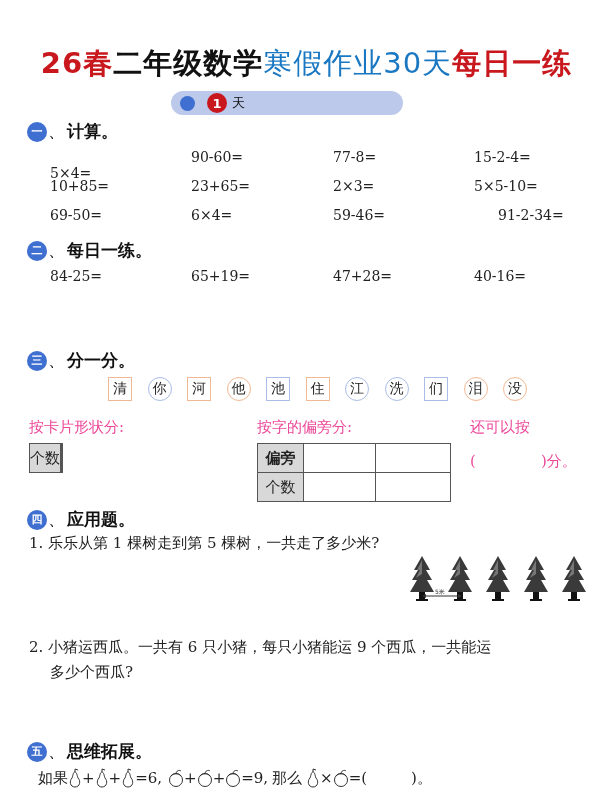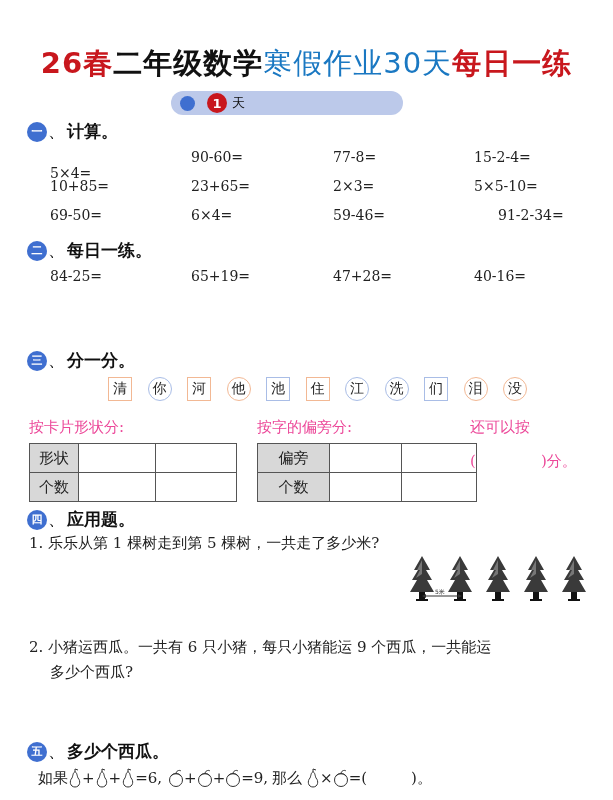--- a/index.html
+++ b/index.html
@@ -127,38 +127,33 @@
   <span class="char ci-blue">江</span>
   <span class="char ci-blue">洗</span>
   <span class="char sq-blue">们</span>
   <span class="char ci-orange">泪</span>
   <span class="char ci-orange">没</span>
 </div>
 
 <div class="label" style="left:29px;top:418px;">按卡片形状分:</div>
 <table class="grid" style="left:29px;top:443px;">
   <tbody>
-      <tr>
-    <td class="hd" style="width:49px;">形状</td>
-    <td style="width:77px;"></td>
-    <td style="width:81px;"></td>
-  </tr>
   <tr>
     <td class="hd">个数</td>
     <td></td>
     <td></td>
   </tr>
 </tbody>
   </table>
 
 <div class="label" style="left:257px;top:418px;">按字的偏旁分:</div>
 <table class="grid" style="left:257px;top:443px;">
   <tbody>
       <tr>
-    <td class="hd" style="width:72px;">偏旁</td>
+    <td class="hd" style="width:46px;font-weight:bold;">偏旁</td>
     <td style="width:72px;"></td>
     <td style="width:75px;"></td>
   </tr>
   <tr>
     <td class="hd">个数</td>
     <td></td>
     <td></td>
   </tr>
 </tbody>
   </table>
@@ -194,21 +189,21 @@
   <polygon points="54,44 50,42 50,46" fill="#333"></polygon>
   <text x="27" y="42" font-size="6" fill="#333" font-family="DejaVu Sans, sans-serif">5米</text>
 </svg>
 
 <div class="q" style="left:29px;top:635px;">2. 小猪运西瓜。一共有 6 只小猪，每只小猪能运 9 个西瓜，一共能运</div>
 <div class="q" style="left:50px;top:660px;">多少个西瓜?</div>
 
 <div class="section-head" style="top:740px;">
   <span class="badge">五</span>
     <span class="sep">、</span>
-    <span>多少个西瓜。</span>
+    <span>思维拓展。</span>
 </div>
 
 <div class="ext">
   <span>如果</span>
   <svg width="14" height="20" viewBox="0 0 14 20">
       <path d="M7 4 C5 4 5 8 4 10 C1 13 2 19 7 19 C12 19 13 13 10 10 C9 8 9 4 7 4Z" fill="none" stroke="#333" stroke-width="1"></path>
       <path d="M7 4 L7 1 L10 2" fill="none" stroke="#333" stroke-width="1"></path>
     </svg>
   <span>+</span>
   <svg width="14" height="20" viewBox="0 0 14 20">

